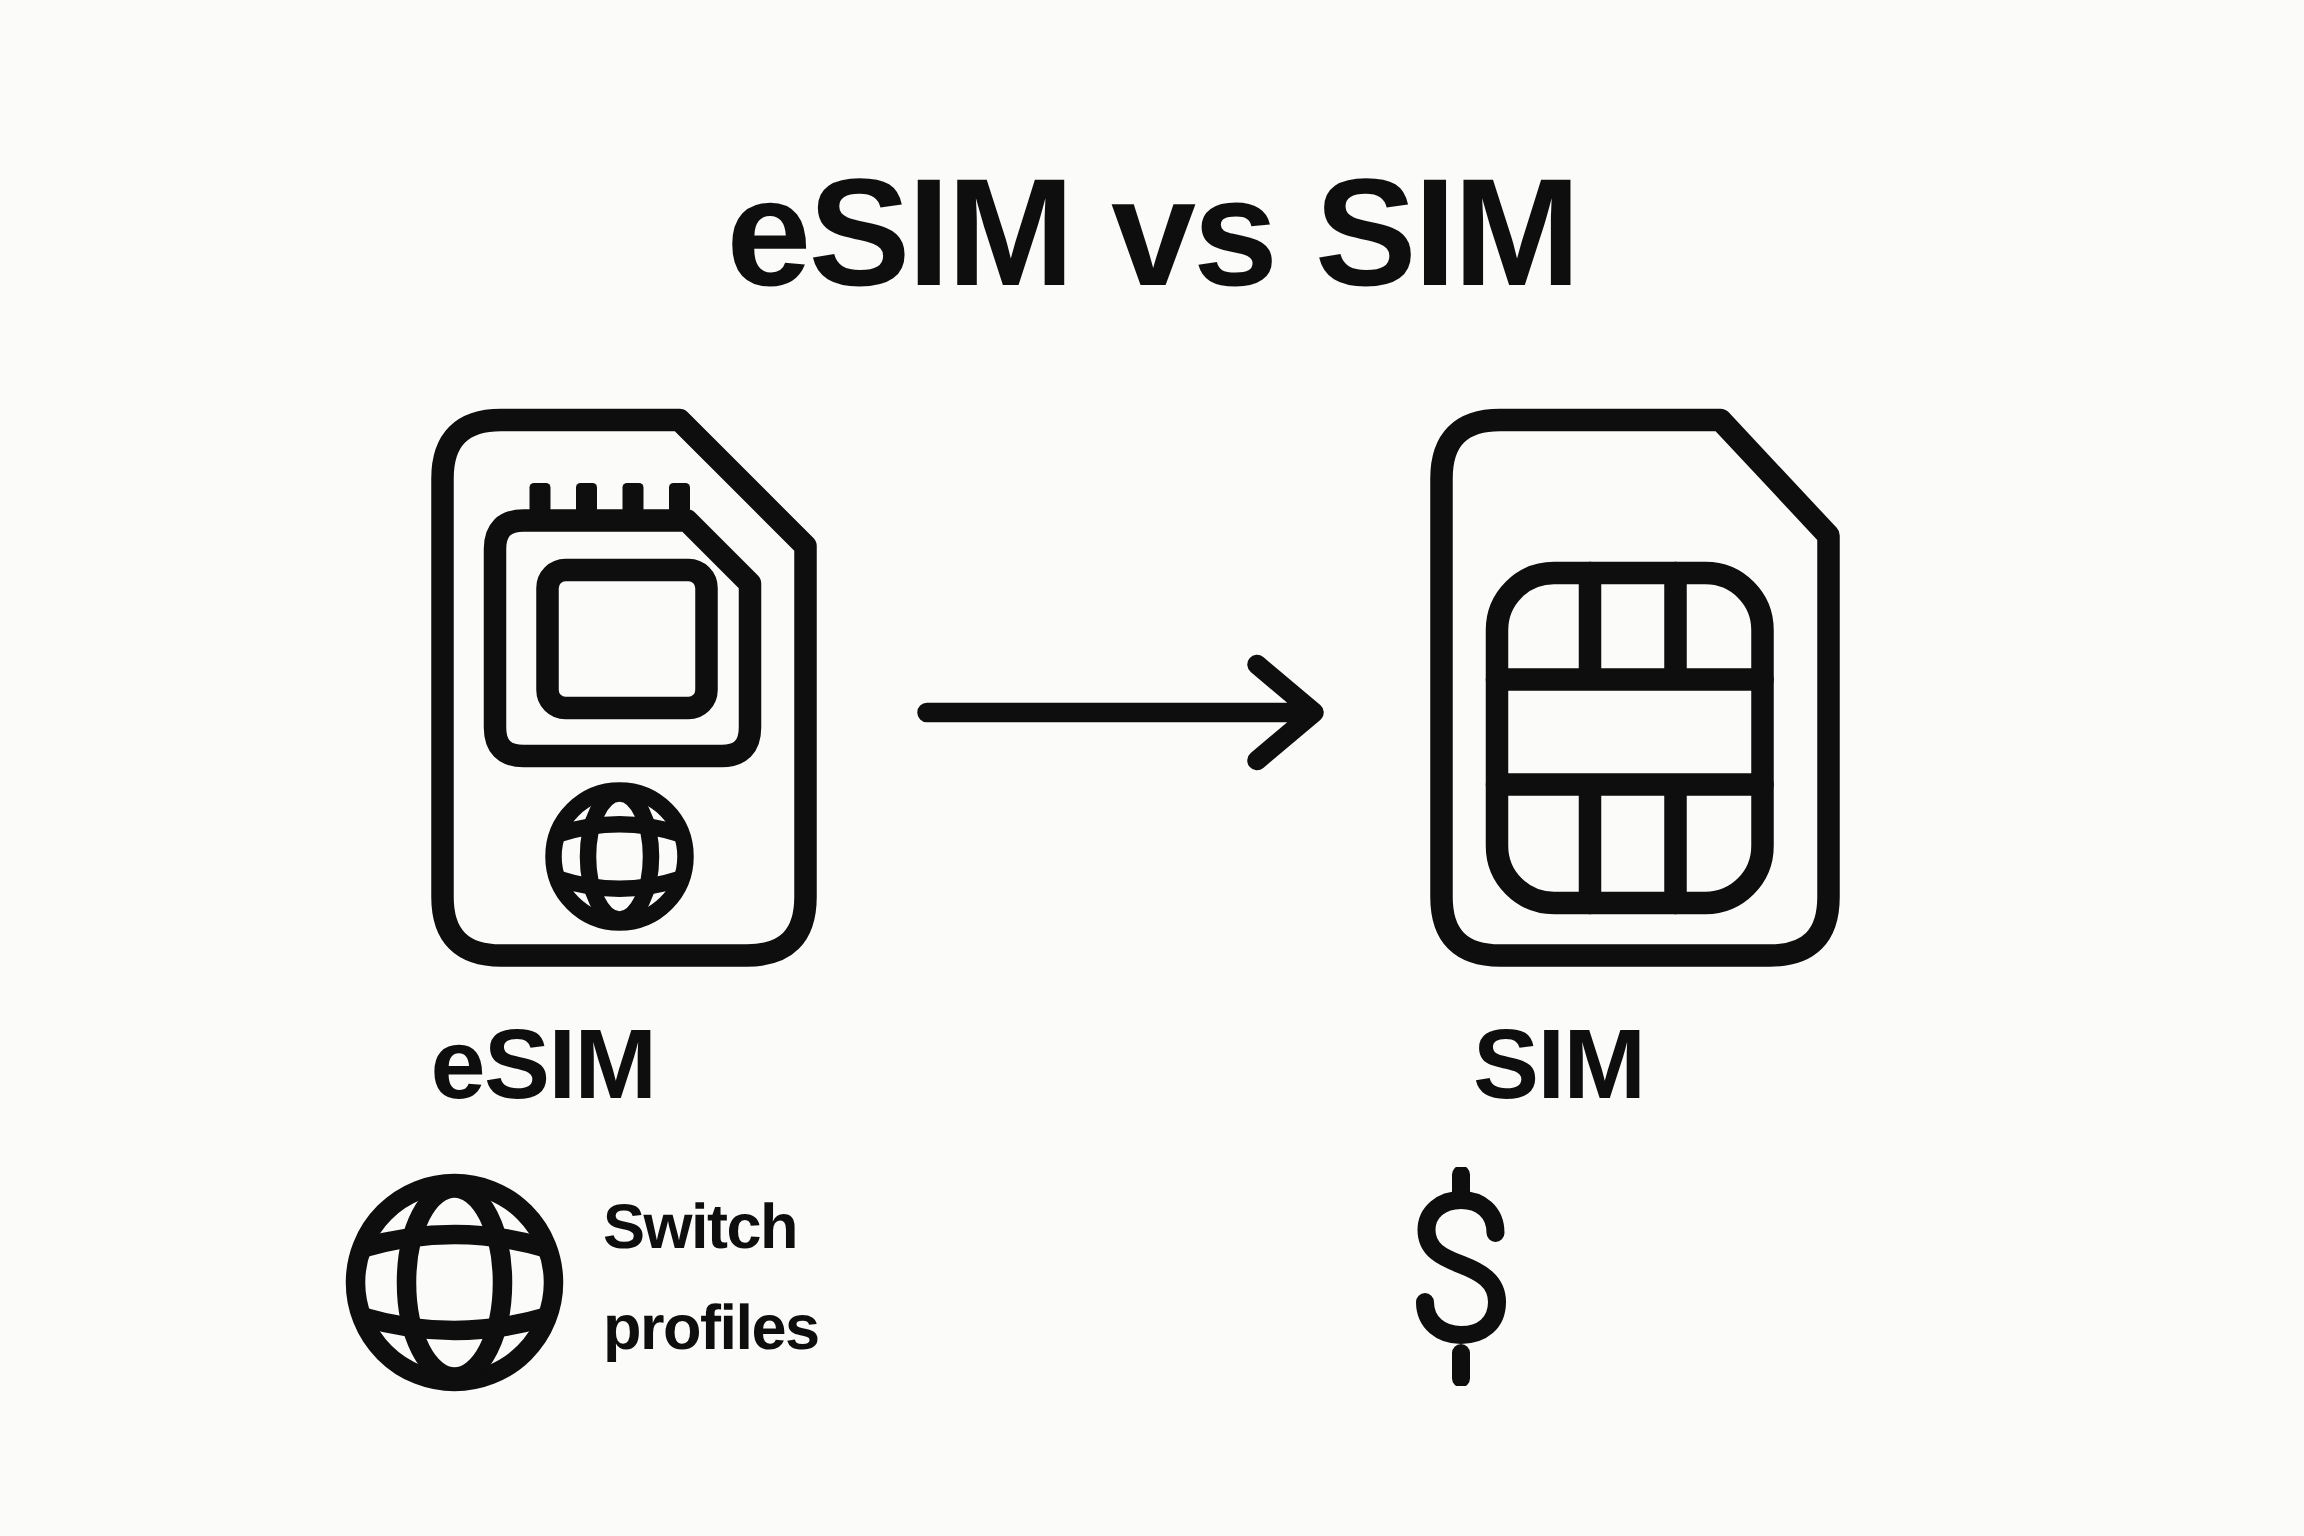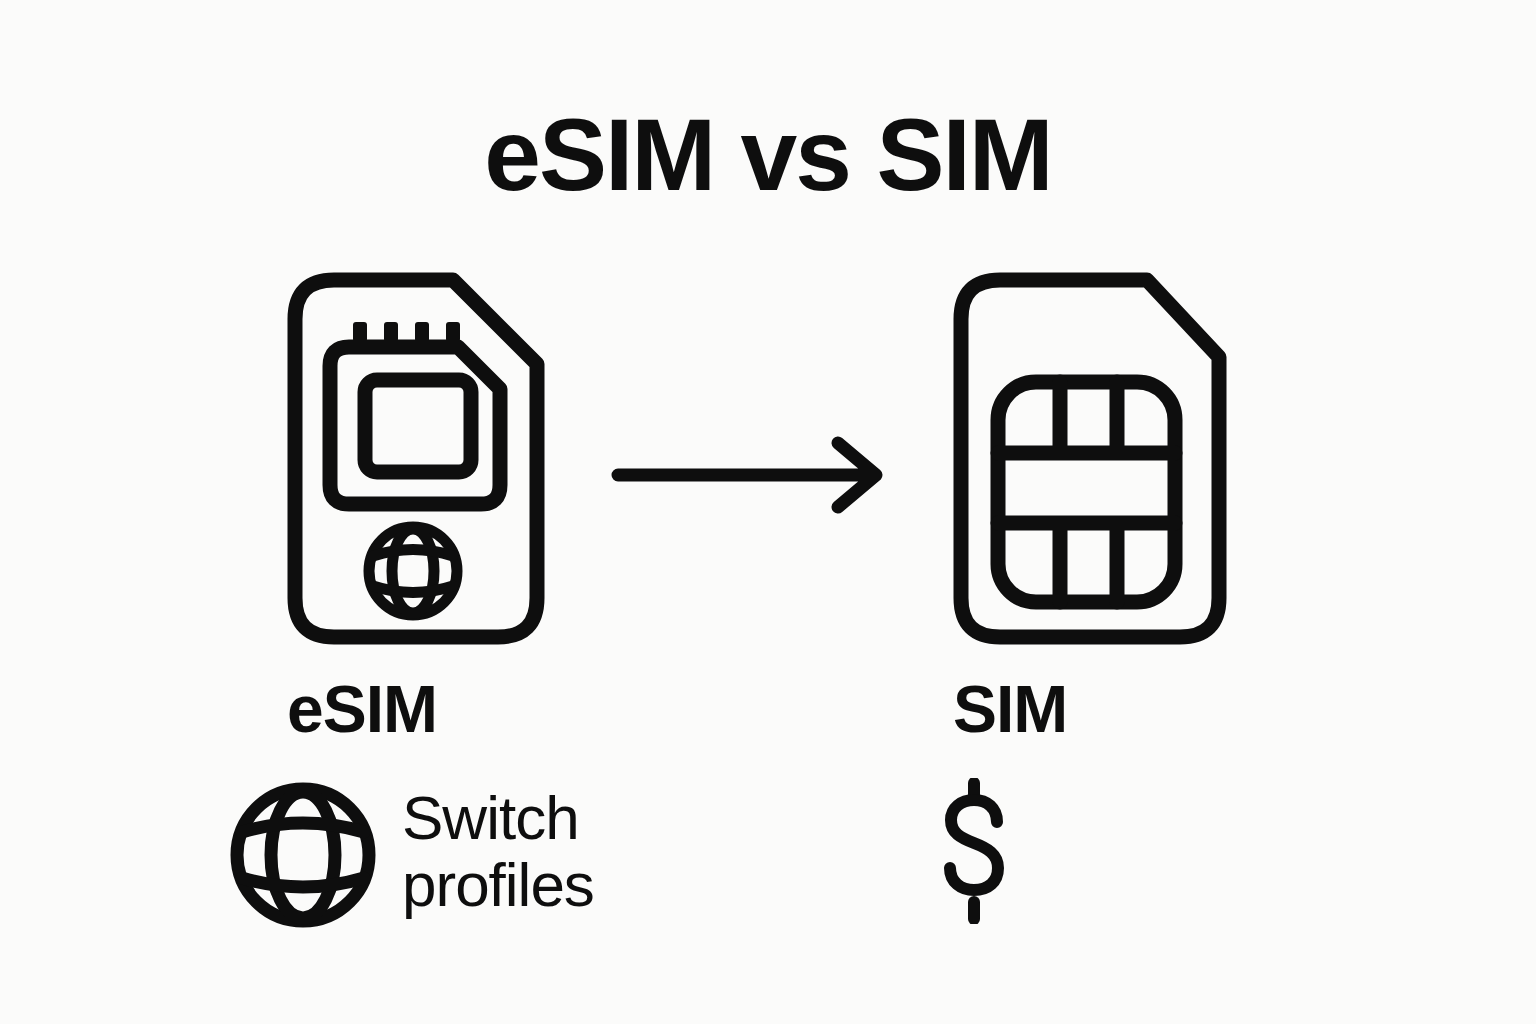--- a/index.html
+++ b/index.html
@@ -15,25 +15,25 @@
     font-size:102px; font-weight:bold; letter-spacing:-2px; line-height:1;
   }
   .icon-esim  { position:absolute; left:287px; top:272px; width:258px; height:373px; }
   .icon-sim   { position:absolute; left:953px; top:272px; width:274px; height:373px; }
   .icon-arrow { position:absolute; left:608px; top:430px; width:280px; height:90px; }
   .card-label {
     position:absolute; top:676px; font-size:66px; font-weight:bold;
     letter-spacing:-1px; line-height:1;
   }
   .card-label.left  { left:287px; width:258px; }
-  .card-label.right { left:953px; width:274px; }
+  .card-label.right { left:982px; width:274px; }
   .icon-globe  { position:absolute; left:228px; top:780px; width:150px; height:150px; }
   .icon-dollar { position:absolute; left:937px; top:778px; width:74px;  height:146px; }
   .feature-text {
-    position:absolute; font-size:62px; font-weight:normal;
+    position:absolute; font-size:42px; font-weight:bold;
     line-height:67px; letter-spacing:-1px;
   }
   .feature-text.left  { left:402px;  top:784px; }
   .feature-text.right { left:1056px; top:784px; }
   .feature-text span { display:block; }
 
   svg .s {
     fill:none; stroke:var(--ink); stroke-width:15;
     stroke-linecap:round; stroke-linejoin:round;
   }

